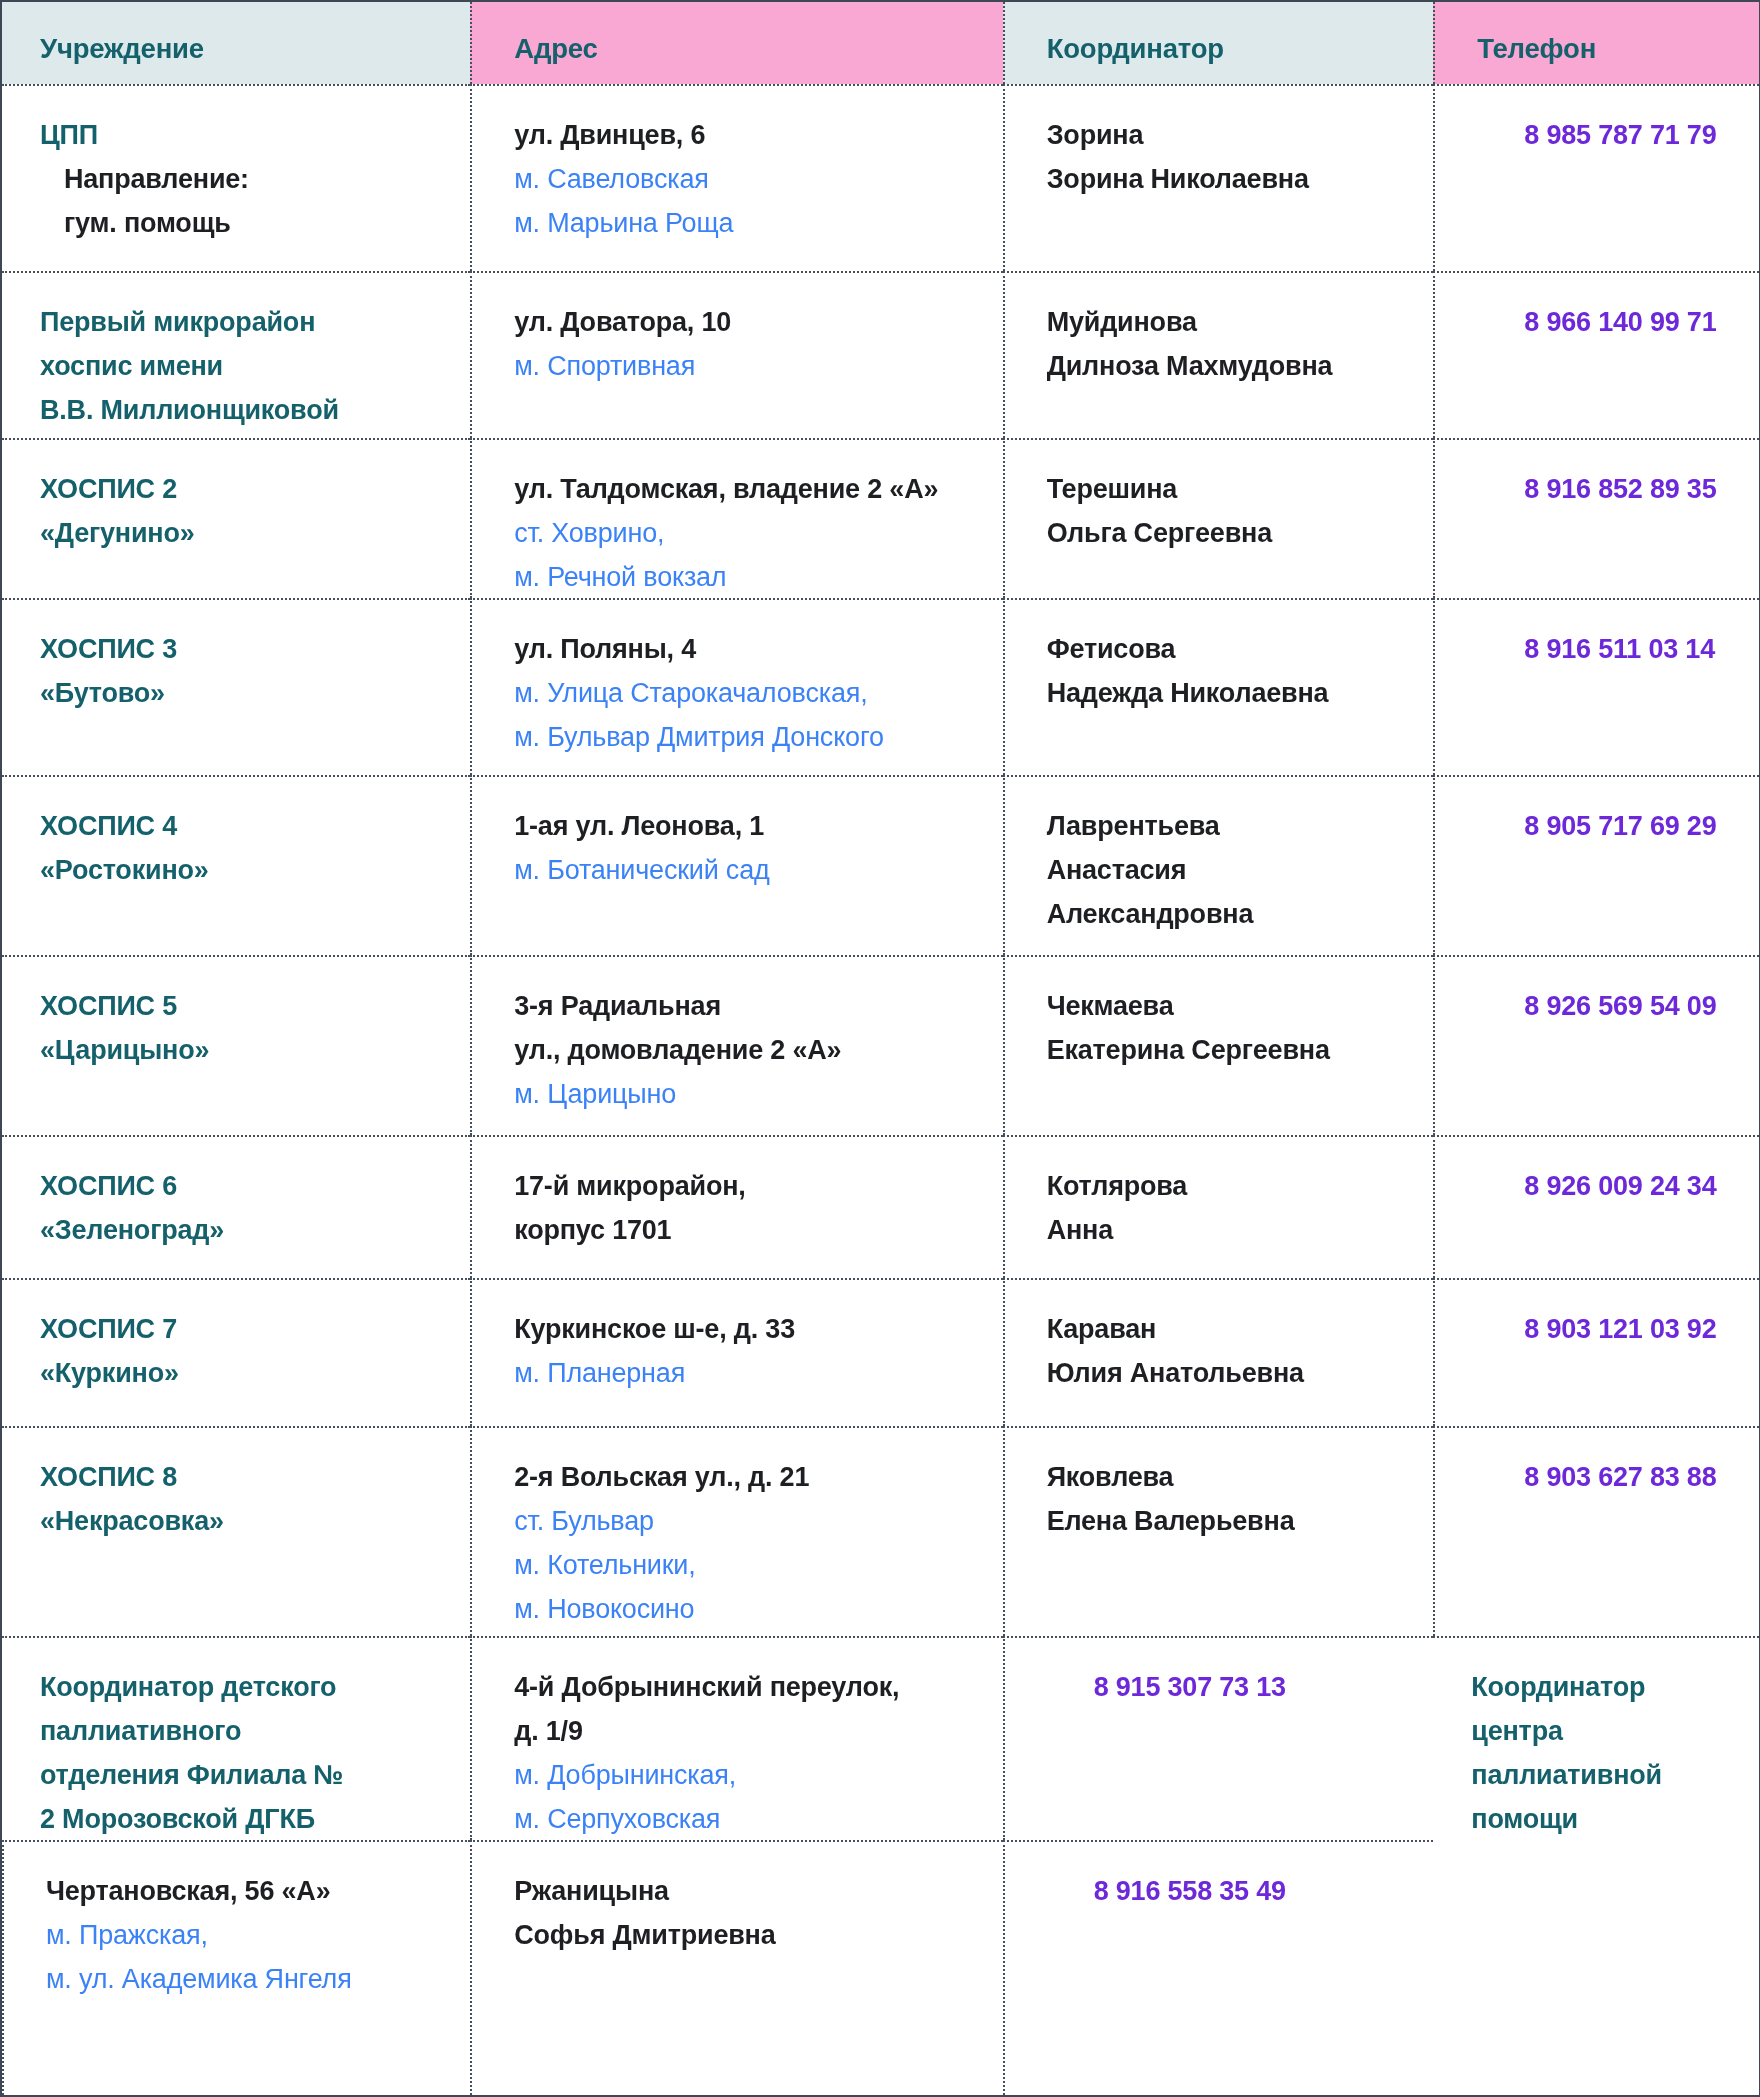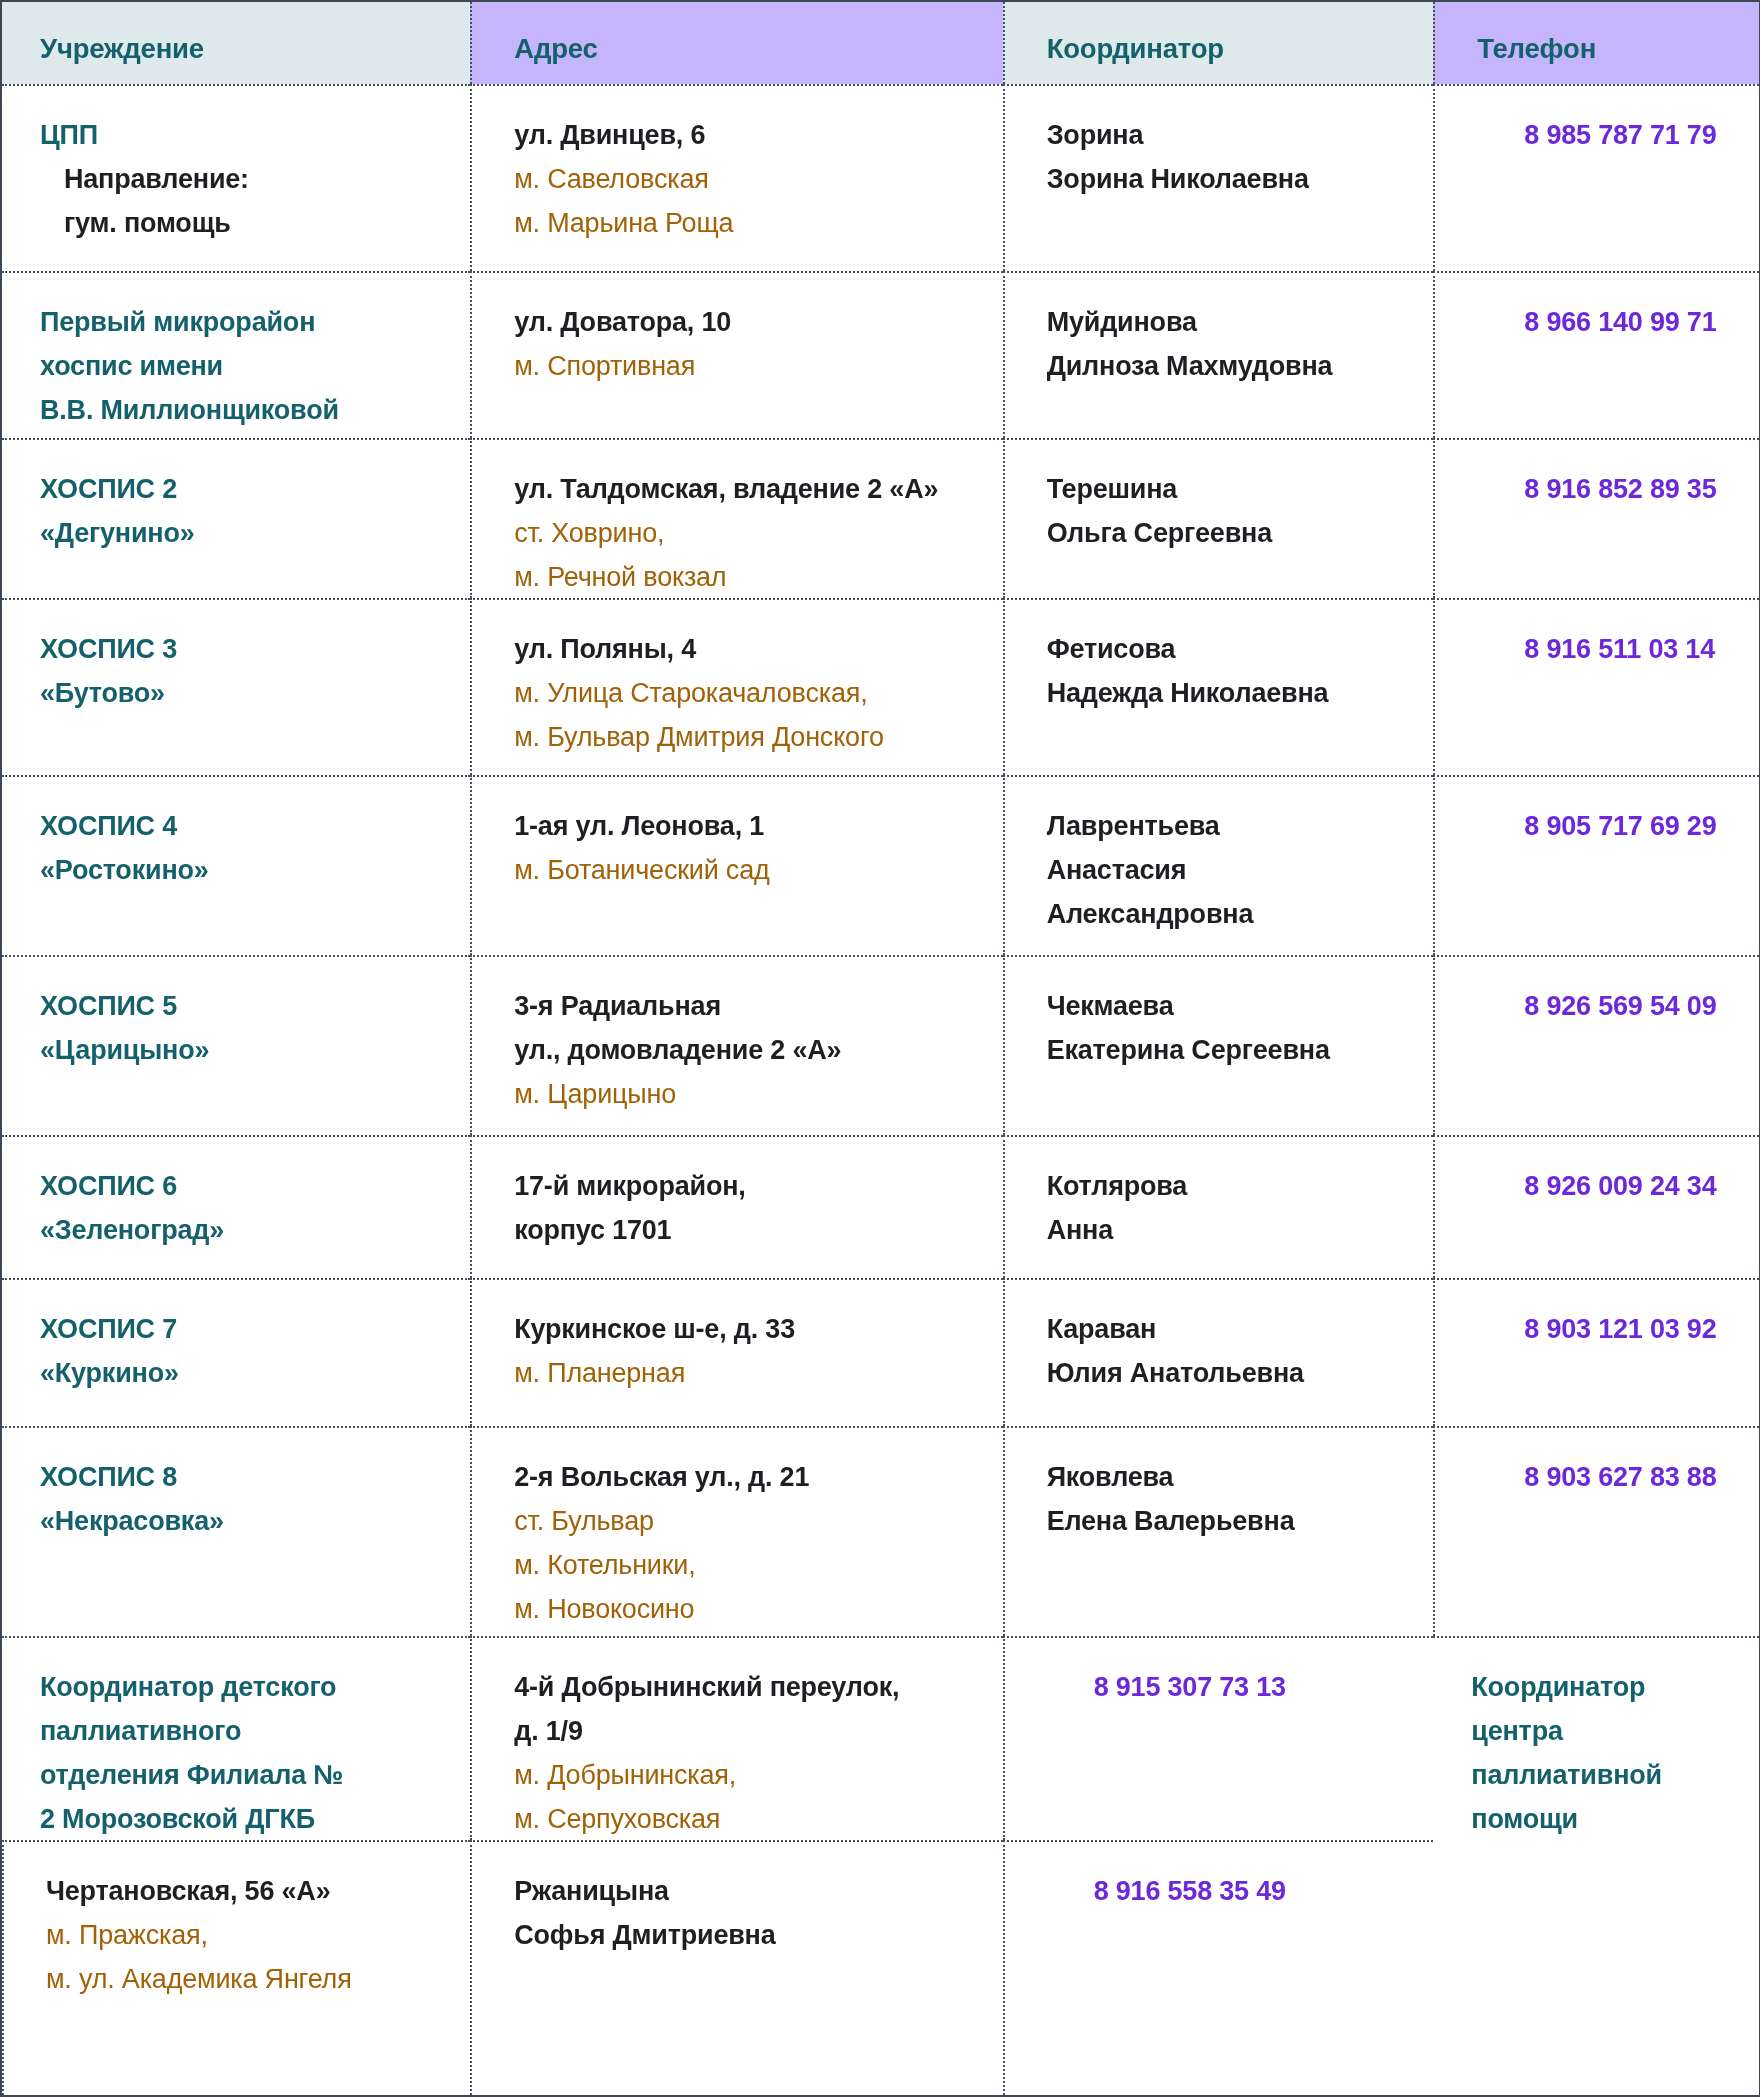--- a/index.html
+++ b/index.html
@@ -15,27 +15,27 @@
   }
   .cell {
     border-left:2.4px dotted #46505c;
     border-top:2.4px dotted #46505c;
     padding:27px 31px 12.6px 42px;
     overflow:hidden;
   }
   .cell.c1 { border-left:none; padding-left:38px; }
   .cell.hdr { border-top:none; display:flex; align-items:center; padding-top:17px; padding-bottom:4.7px; }
   .hdr-teal { background:#dee9eb; }
-  .hdr-gray { background:#c4b5fd; }
+  .hdr-gray { background:#f9a8d4; }
   .hdr-label { font-size:27.5px; font-weight:700; color:#14606b; }
   .line { font-size:27px; line-height:44px; }
   .inst-accent { font-weight:700; color:#14606b; }
   .inst-plain  { font-weight:700; color:#1e1f22;margin-left:24px; }
   .addr-bold   { font-weight:700; color:#1e1f22; }
-  .addr-plain  { font-weight:400; color:#a16207; }
+  .addr-plain  { font-weight:400; color:#3b82f6; }
   .coord       { font-weight:700; color:#1e1f22; }
   .phone       { font-weight:700; color:#6d28d9;margin-left:47px; }
 </style>
 </head>
 <body>
 
 <div class="table-wrap">
 
   <div class="cell c1 hdr hdr-teal">
       <span class="hdr-label">Учреждение</span>

